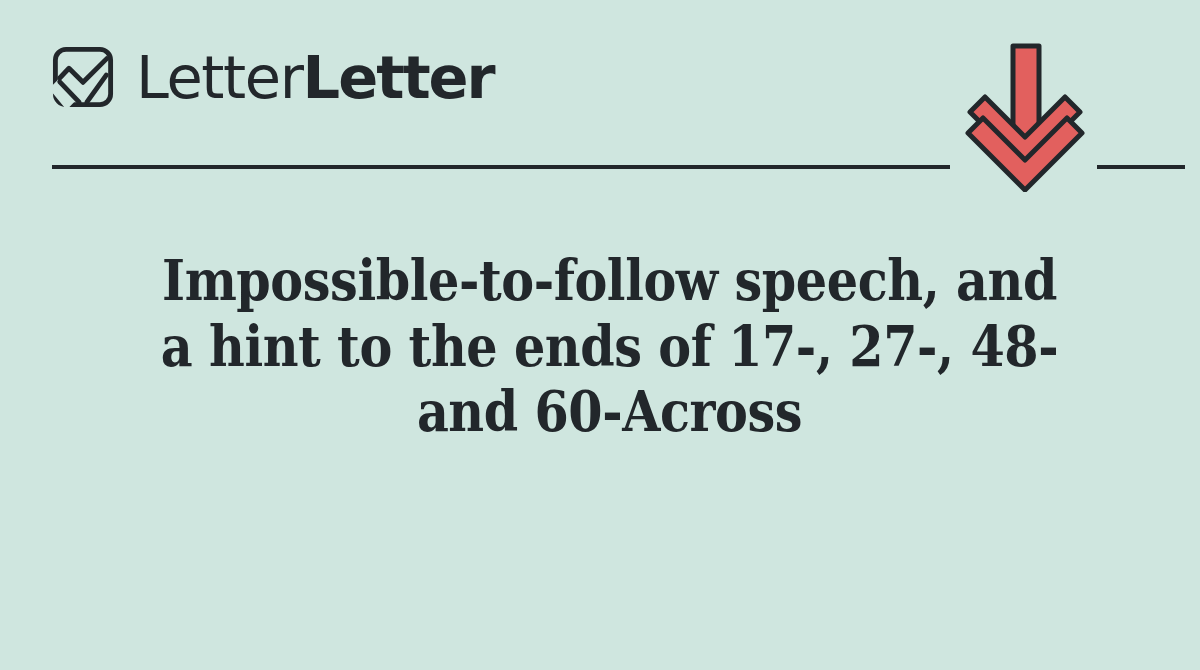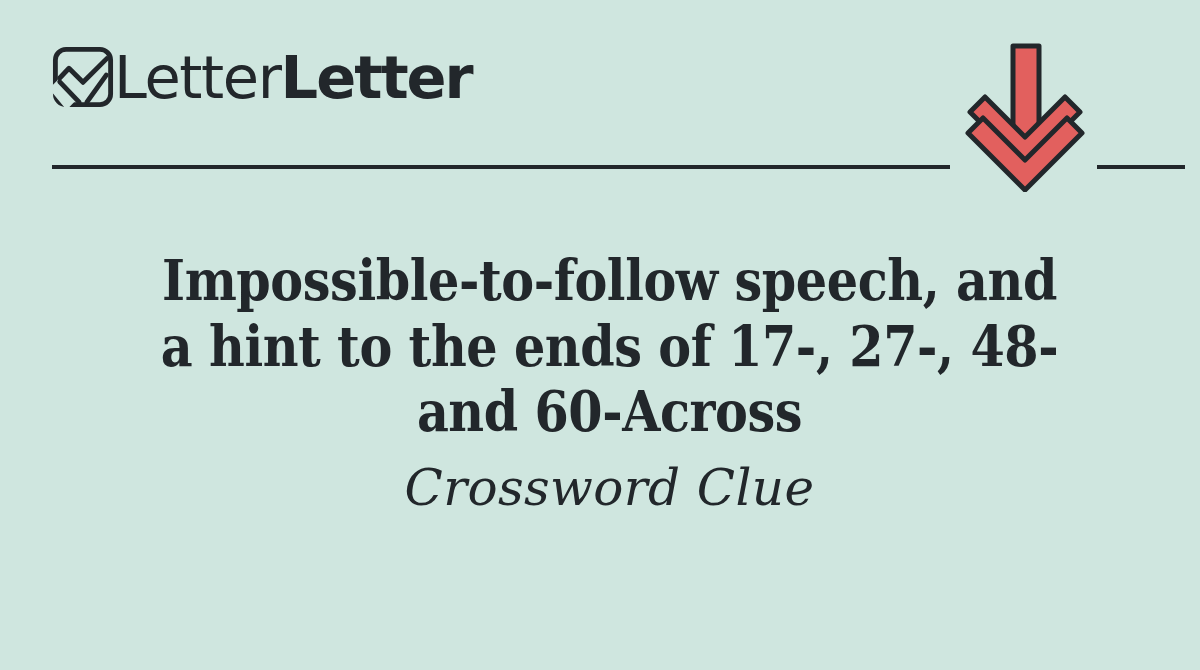--- a/index.html
+++ b/index.html
@@ -25,20 +25,21 @@
     box-sizing: border-box;
   }
 
   
   .header {
     position: absolute;
     left: 52px;
     top: 34px;
     display: flex;
     align-items: center;
+    gap: 22px;
     height: 86px;
   }
 
   .brand-mark {
     width: 62px;
     height: 62px;
     flex: 0 0 62px;
     display: block;
   }
 
@@ -185,16 +186,15 @@
                L 67 120
                L 109 78
                L 124 93
                L 67 150
                Z" fill="#e2605e" stroke="#22272b" stroke-width="5" stroke-linejoin="round"></path>
     </svg>
   </span>
 
   <div class="clue-block">
     <h1 class="clue-title">Impossible-to-follow speech, and a hint to the ends of 17-, 27-, 48- and 60-Across</h1>
-    <div class="clue-subtitle">Crossword Clue</div>
   </div>
 
 </div>
 
 </body></html>

